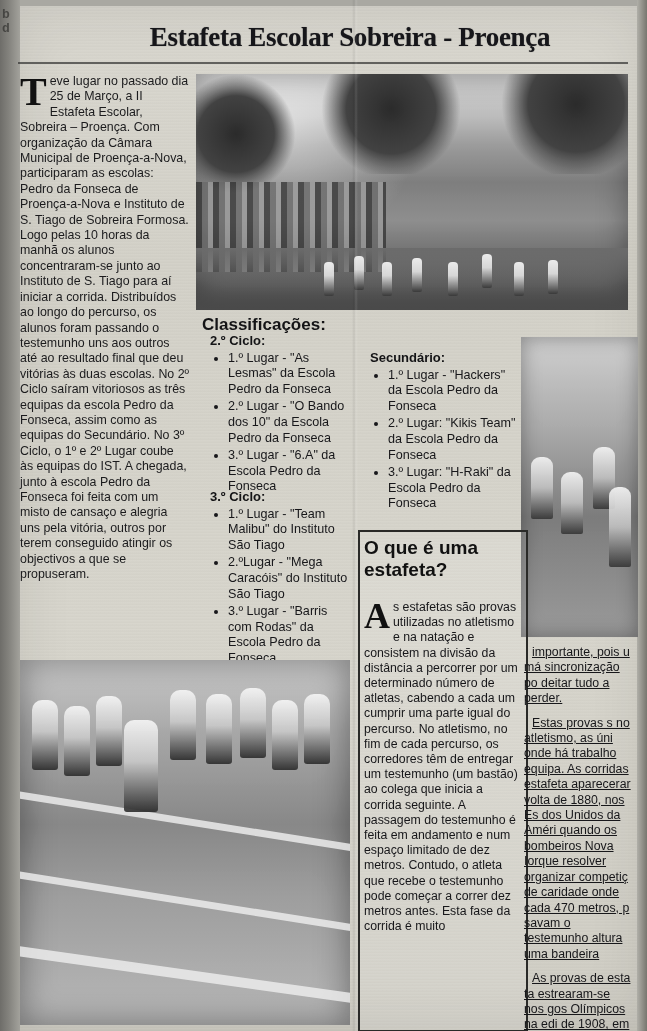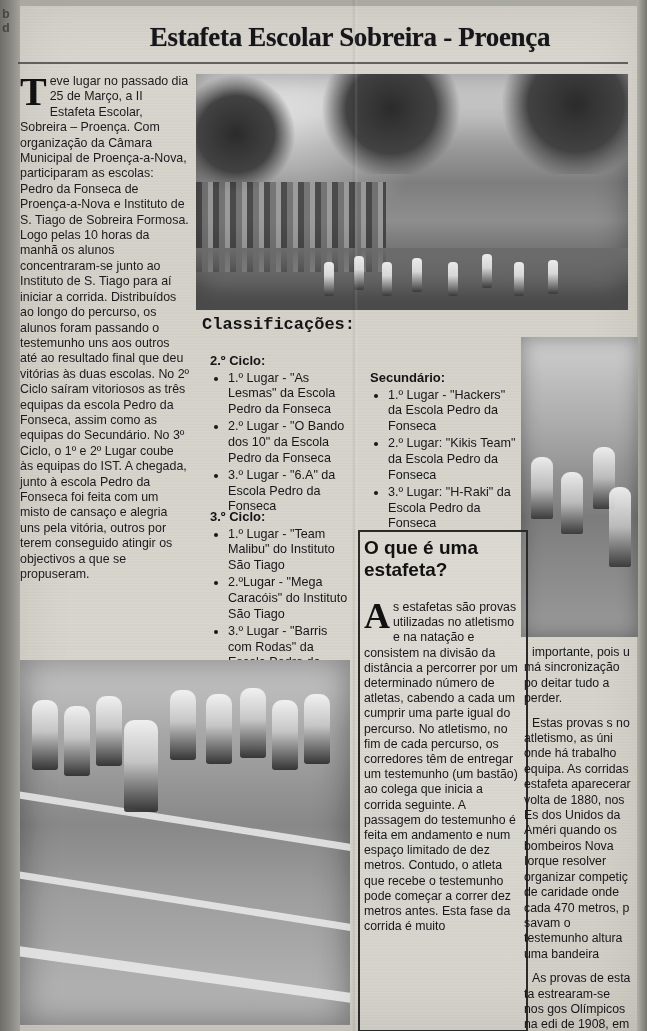--- a/index.html
+++ b/index.html
@@ -176,36 +176,35 @@
     position: absolute;
     width: 22px; height: 62px;
     background: linear-gradient(180deg, #efeee7 0%, #bdbcb4 50%, #3a3a36 100%);
     border-radius: 9px 9px 2px 2px;
     opacity: .92;
   }
   
   .classif-title {
     position: absolute;
     left: 202px; top: 315px;
-    font-family: Liberation Mono, monospace;
+    font-family: Liberation Sans, sans-serif;
     font-weight: bold;
     font-size: 17px;
     color: #141416;
   }
   .subhead {
     font-weight: bold;
     font-size: 13px;
     color: #141416;
   }
   .list-col {
     position: absolute;
     font-size: 12.6px;
     line-height: 15.6px;
     color: #17171a;
-    margin-top: 20px;
   }
   .list-col ul {
     margin: 2px 0 6px 0;
     padding-left: 18px;
   }
   .list-col li { margin-bottom: 2px; }
   #classif-2ciclo { left: 210px; top: 333px; width: 140px; }
   #classif-3ciclo { left: 210px; top: 489px; width: 140px; }
   #classif-sec    { left: 370px; top: 350px; width: 150px; }
   
@@ -237,21 +236,21 @@
   .estafeta-body .dropcap { font-size: 36px; line-height: 29px; }
   
   .col-right {
     position: absolute;
     left: 524px; top: 645px;
     width: 116px;
     font-size: 12.3px;
     line-height: 15.4px;
     color: #17171a;
   }
-  .col-right p { margin: 0 8px 9px 0; text-indent: 8px; }
+  .col-right p { margin: 0 8px 9px 0; text-indent: 8px; text-decoration: underline; }
   .crease {
     position: absolute;
     top: 0; left: 352px;
     width: 6px; height: 1031px;
     background: linear-gradient(90deg, rgba(0,0,0,0.0), rgba(0,0,0,0.07), rgba(255,255,255,0.10), rgba(0,0,0,0.0));
     pointer-events: none;
   }
 </style>
 </head>
 <body>

